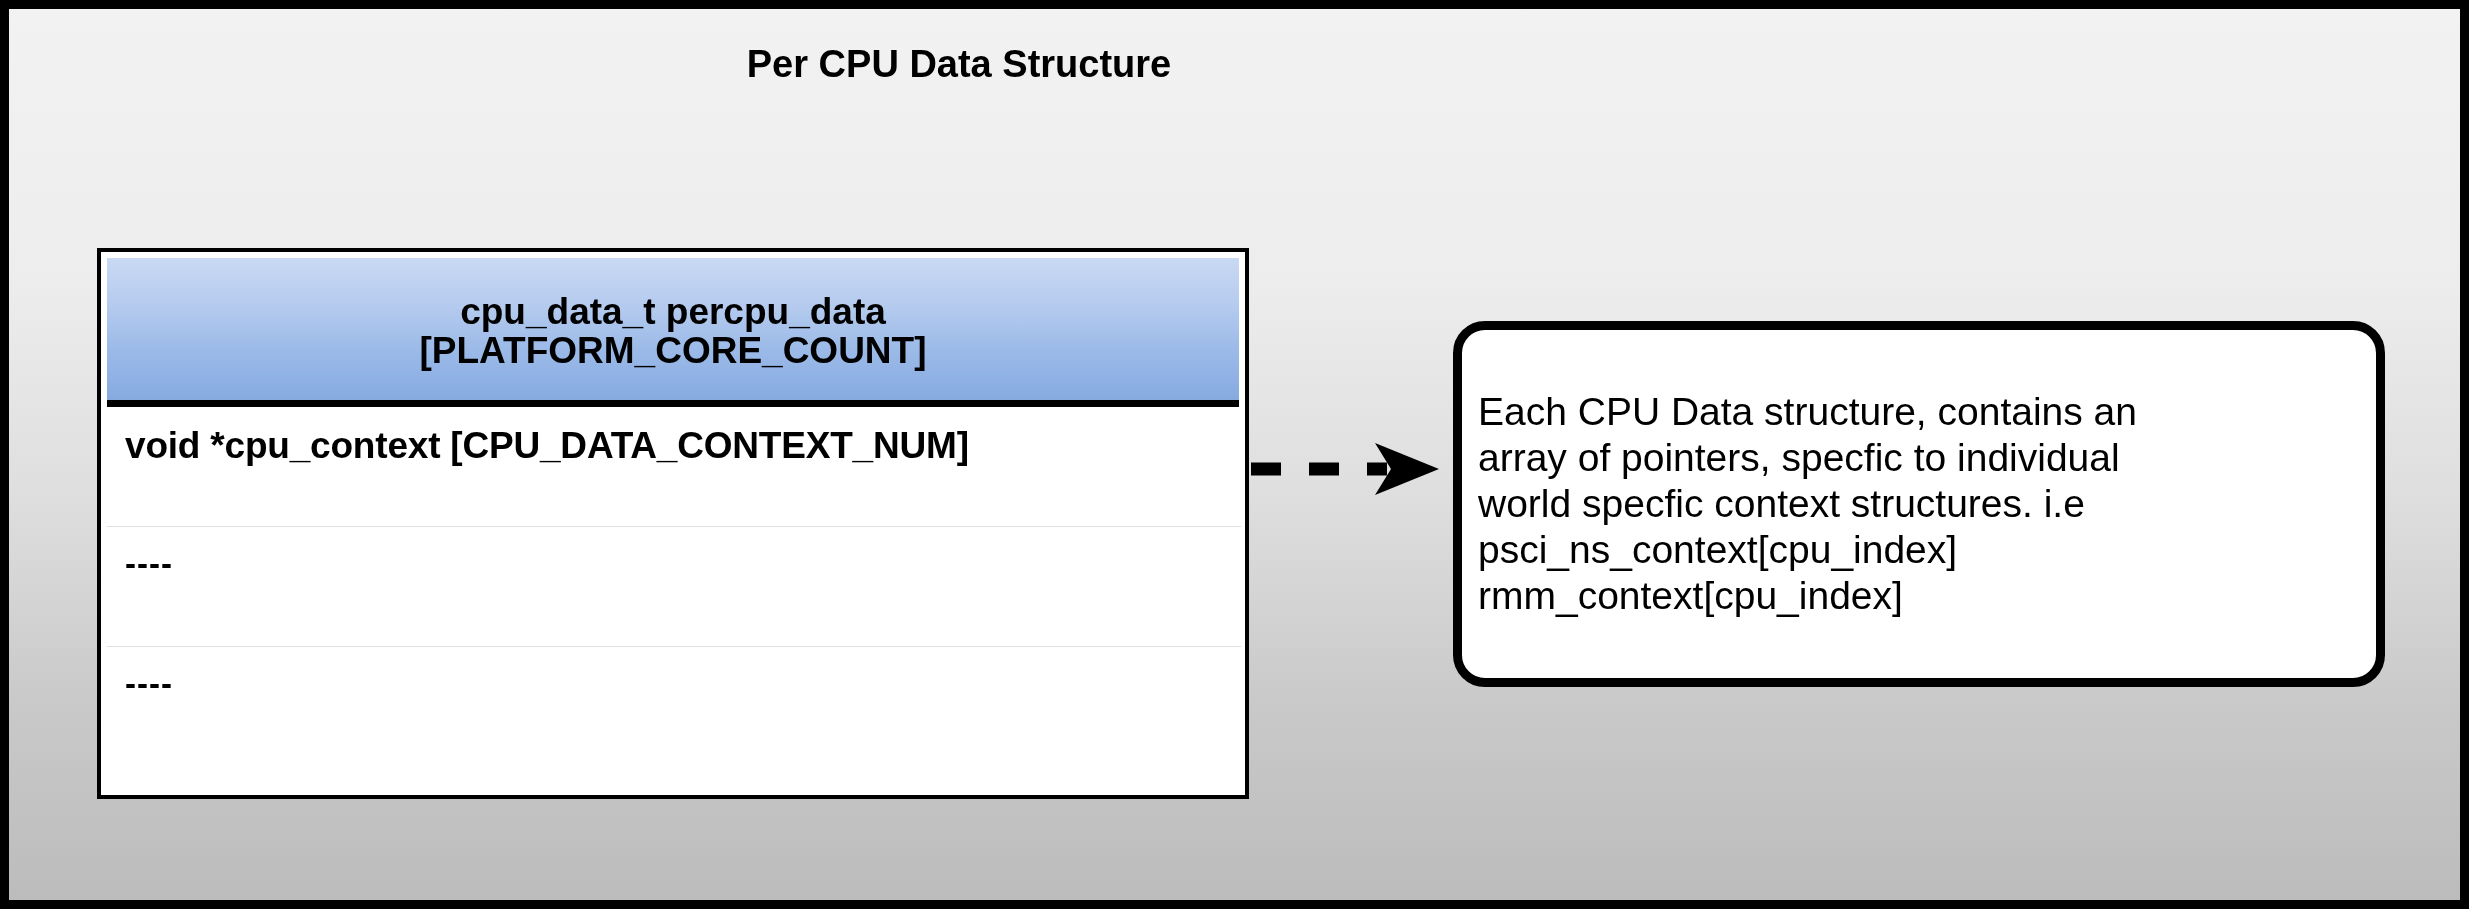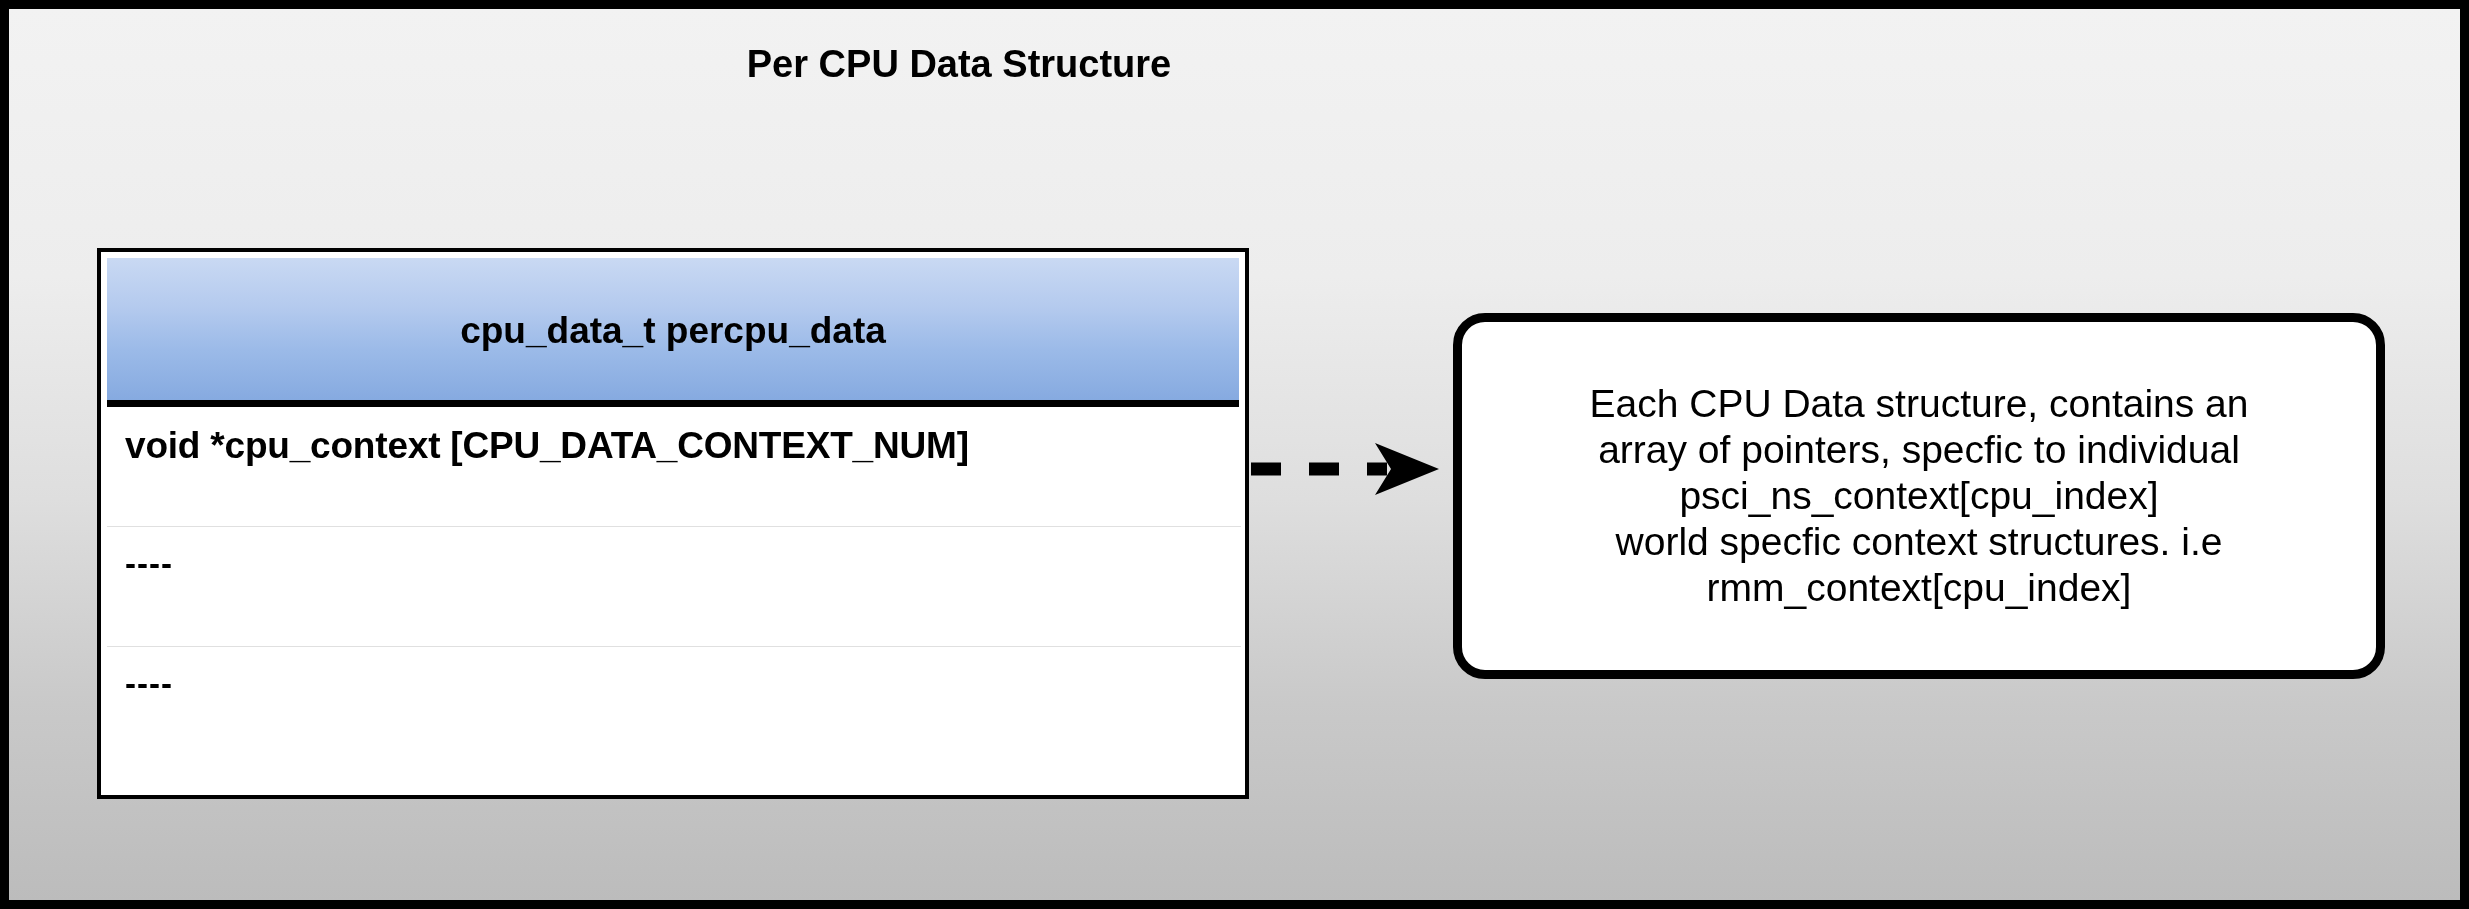--- a/index.html
+++ b/index.html
@@ -109,30 +109,30 @@
     left: 1240px;
     top: 432px;
     width: 200px;
     height: 56px;
   }
 
   
   #note-box {
     position: absolute;
     left: 1444px;
-    top: 304px;
+    top: 312px;
     width: 932px;
     height: 366px;
     box-sizing: border-box;
     background: #ffffff;
     border: 9px solid #000000;
     border-radius: 32px;
     display: flex;
     flex-direction: column;
-    align-items: center;
+    align-items: flex-start;
     justify-content: center;
     padding: 4px 16px;
   }
   .note-line {
     font-size: 39px;
     font-weight: normal;
     color: #000000;
     line-height: 1.18;
     text-align: center;
     white-space: nowrap;
@@ -142,20 +142,21 @@
 <body>
 
 <div id="canvas">
 
   <div id="diagram-title">Per CPU Data Structure</div>
 
   <div id="struct-table">
 
     <div id="struct-header">
       <div class="header-line">cpu_data_t percpu_data</div>
+      <div class="header-line">[PLATFORM_CORE_COUNT]</div>
     </div>
 
     <div id="struct-rows">
       <div class="struct-row">
         <div class="row-text">void *cpu_context [CPU_DATA_CONTEXT_NUM]</div>
       </div>
       <div class="struct-row">
         <div class="row-text dashes">----</div>
       </div>
       <div class="struct-row last">
@@ -166,18 +167,18 @@
   </div>
 
   <svg id="pointer-arrow" viewBox="0 0 200 56" xmlns="http://www.w3.org/2000/svg">
     <line x1="2" y1="28" x2="138" y2="28" stroke="#000000" stroke-width="13" stroke-dasharray="30,28"></line>
     <polygon points="126,2 190,28 126,54 142,28" fill="#000000"></polygon>
   </svg>
 
   <div id="note-box">
     <div class="note-line">Each CPU Data structure, contains an</div>
     <div class="note-line">array of pointers, specfic to individual</div>
+    <div class="note-line">world specfic context structures. i.e</div>
     <div class="note-line">psci_ns_context[cpu_index]</div>
-    <div class="note-line">world specfic context structures. i.e</div>
     <div class="note-line">rmm_context[cpu_index]</div>
   </div>
 
 </div>
 
 </body></html>

